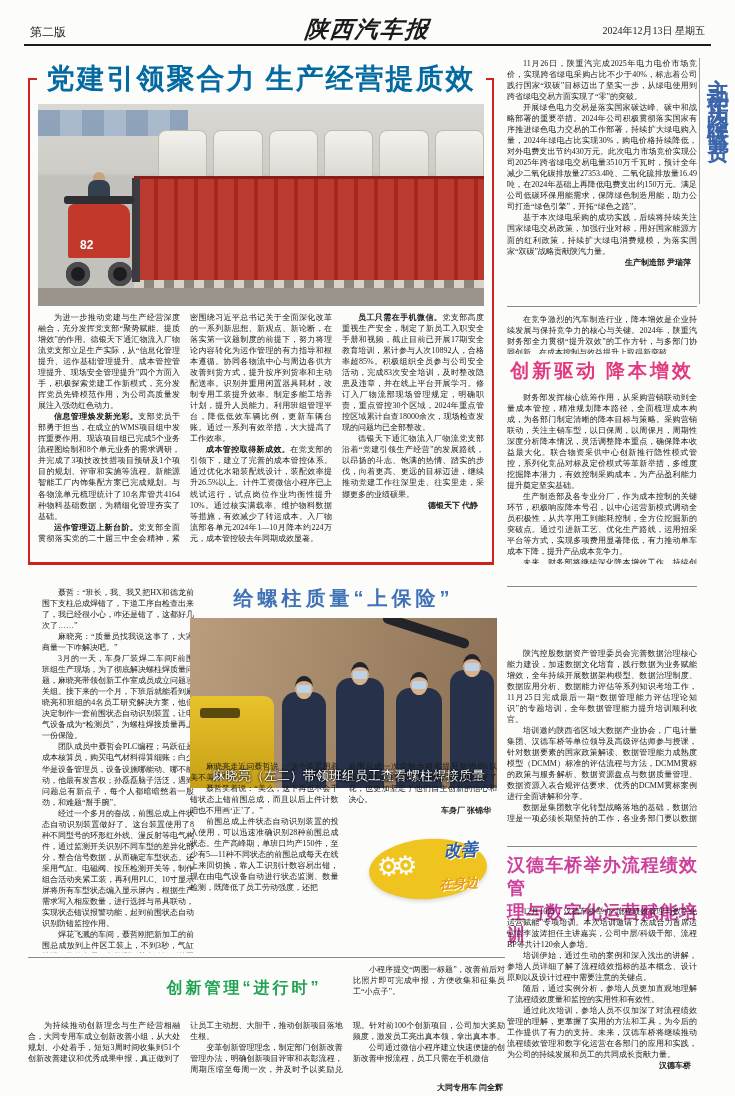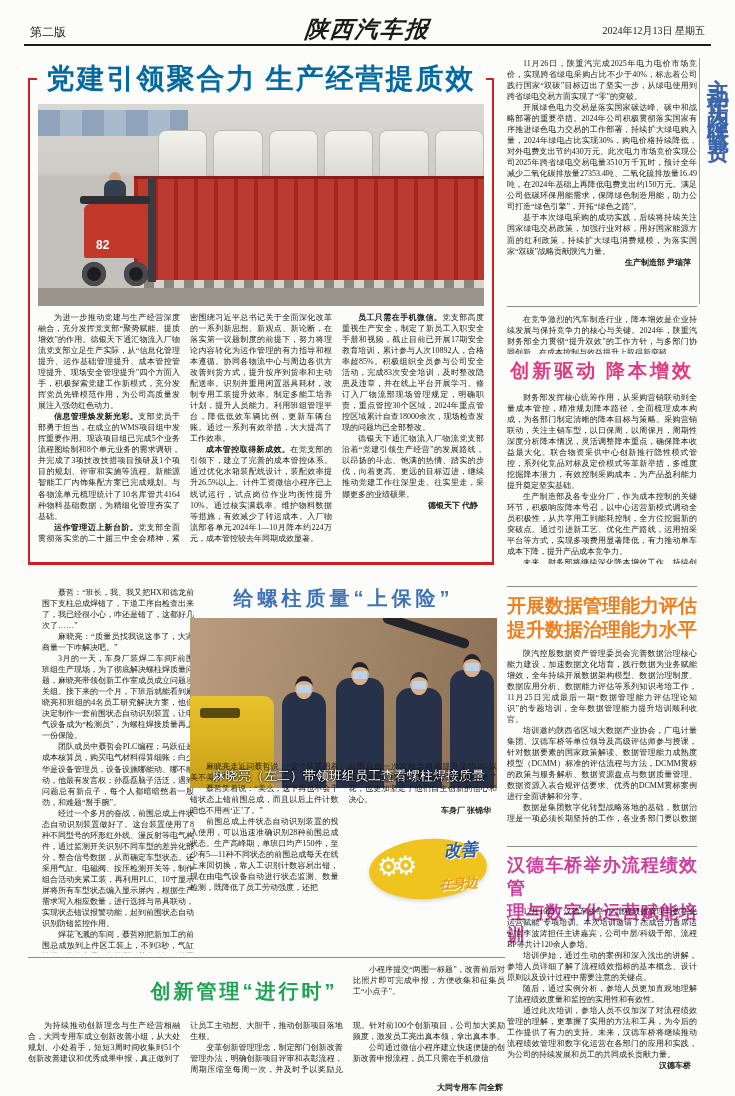--- a/index.html
+++ b/index.html
@@ -29,21 +29,21 @@
           background:repeating-linear-gradient(90deg,#7d97b5 0 22px,#9eb3cb 22px 44px);opacity:.8;}
   .ph-cargo{position:absolute;left:120px;top:26px;right:0;height:52px;display:flex;gap:6px;}
   .ph-cargo i{flex:1;background:linear-gradient(#f2f1ec,#d9d7d0);border-radius:8px 8px 2px 2px;
           border:1px solid #bdbbb2;}
   .ph-truck{position:absolute;left:96px;right:0;top:72px;height:108px;
           background:repeating-linear-gradient(90deg,#a8261f 0 4px,#bb3a30 4px 20px);
           border-top:3px solid #8d1d18;}
   .ph-truck-rail{position:absolute;left:96px;right:0;top:176px;height:8px;
           background:repeating-linear-gradient(90deg,#d8d2c8 0 10px,#8d867c 10px 20px);}
   .ph-ground{position:absolute;left:0;right:0;bottom:0;height:18px;background:#9a948c;}
-  .ph-forklift{position:absolute;left:40px;top:74px;width:96px;height:110px;}
+  .ph-forklift{position:absolute;left:24px;top:74px;width:96px;height:110px;}
   .ph-mast{position:absolute;left:70px;top:0;width:8px;height:104px;background:#3c3c40;}
   .ph-cab{position:absolute;left:6px;top:26px;width:62px;height:54px;background:#c2382b;border-radius:6px 10px 2px 2px;}
   .ph-roof{position:absolute;left:2px;top:18px;width:70px;height:8px;background:#2f2f33;border-radius:3px;}
   .ph-driver{position:absolute;left:26px;top:2px;width:22px;height:26px;background:#33404f;border-radius:8px 8px 0 0;}
   .ph-head{position:absolute;left:31px;top:-6px;width:12px;height:12px;background:#caa27e;border-radius:50%;}
   .ph-num{position:absolute;left:12px;top:34px;color:#fff;font-weight:bold;font-size:12px;
           font-family:"Liberation Sans",sans-serif;}
   .ph-wheel{position:absolute;bottom:2px;width:24px;height:24px;background:#1d1d1f;border-radius:50%;
           box-shadow:inset 0 0 0 5px #4a4a4e;}
   .f1-text{position:absolute;left:8px;right:8px;top:232px;height:240px;columns:3;}
@@ -85,21 +85,21 @@
   .badge .t1{position:absolute;right:8px;top:2px;color:#2c5fb0;font-weight:bold;font-style:italic;
           font-size:17px;text-shadow:1px 1px 0 #fff;}
   .badge .t2{position:absolute;right:10px;bottom:4px;color:#e89a12;font-weight:bold;font-style:italic;
           font-size:13px;text-shadow:1px 1px 0 #fff;}
   .f2-byline-wrap{position:relative;}
   
   .bot-div{position:absolute;left:28px;top:957px;width:477px;height:1px;background:#8a8a8a;}
   .f3{position:absolute;left:28px;top:962px;width:477px;height:132px;}
   .f3-note{position:absolute;right:0;top:2px;width:152px;height:52px;overflow:hidden;}
   .f3-headline{position:absolute;left:66px;top:16px;width:300px;text-align:center;color:#1fa353;
-          font-size:20px;font-weight:bold;letter-spacing:3px;font-family:"Liberation Sans",sans-serif;}
+          font-size:16px;font-weight:bold;letter-spacing:3px;font-family:"Liberation Sans",sans-serif;}
   .f3-text{position:absolute;left:0;top:58px;width:477px;height:62px;columns:3;}
   .f3-byline{position:absolute;right:2px;top:120px;font-size:8px;font-weight:bold;}
   
   .r1{top:58px;height:246px;}
   .r2-intro{top:314px;height:40px;}
   .r2-head{top:358px;}
   .r2-text{top:392px;height:172px;}
   .r3-head{top:594px;}
   .r3-text{top:648px;height:178px;}
   .r4-head{top:854px;}
@@ -173,24 +173,20 @@
     <p class="h-pink">创新驱动 降本增效</p>
   </div>
   <div class="rz block r2-text body-txt">
     <p>财务部发挥核心统筹作用，从采购营销联动到全量成本管控，精准规划降本路径，全面梳理成本构成，为各部门制定清晰的降本目标与策略。采购营销联动，关注主销车型，以日保周，以周保月，周期性深度分析降本情况，灵活调整降本重点，确保降本收益最大化。联合物资采供中心创新推行隐性模式管控，系列化竞品对标及定价模式等革新举措，多维度挖掘降本潜力，有效控制采购成本，为产品盈利能力提升奠定坚实基础。</p>
     <p>生产制造部及各专业分厂，作为成本控制的关键环节，积极响应降本号召，以中心运营新模式调动全员积极性，从共享用工到能耗控制，全方位挖掘新的突破点。通过引进新工艺、优化生产路线，运用招采平台等方式，实现多项费用显著降低，有力推动单车成本下降，提升产品成本竞争力。</p>
     <p>未来，财务部将继续深化降本增效工作，持续创新与优化工作，为各项业务稳步开展提供支撑，为客户创造更大价值。</p>
 
   </div>
   <div class="rz-div" style="top:586px"></div>
 
-  <div class="rz r3-head">
-    <p class="h-orange">开展数据管理能力评估</p>
-    <p class="h-orange">提升数据治理能力水平</p>
-  </div>
   <div class="rz block r3-text body-txt">
     <p>陕汽控股数据资产管理委员会完善数据治理核心能力建设，加速数据文化培育，践行数据为业务赋能增效，全年持续开展数据架构模型、数据治理制度、数据应用分析、数据能力评估等系列知识考培工作，11月25日完成最后一期“数据管理能力评估理论知识”的专题培训，全年数据管理能力提升培训顺利收官。</p>
     <p>培训邀约陕西省区域大数据产业协会，广电计量集团、汉德车桥等单位领导及高级评估师参与授课，针对数据要素的国家政策解读、数据管理能力成熟度模型（DCMM）标准的评估流程与方法，DCMM贯标的政策与服务解析、数据资源盘点与数据质量管理、数据资源入表合规评估要求、优秀的DCMM贯标案例进行全面讲解和分享。</p>
     <p>数据是集团数字化转型战略落地的基础，数据治理是一项必须长期坚持的工作，各业务部门要以数据管理为基，不断推进和深化业务数字化转型工作。</p>
 
   </div>
   <div class="rz-div" style="top:846px"></div>
 
   <div class="rz r4-head">
     <p class="h-magenta">汉德车桥举办流程绩效管</p>

